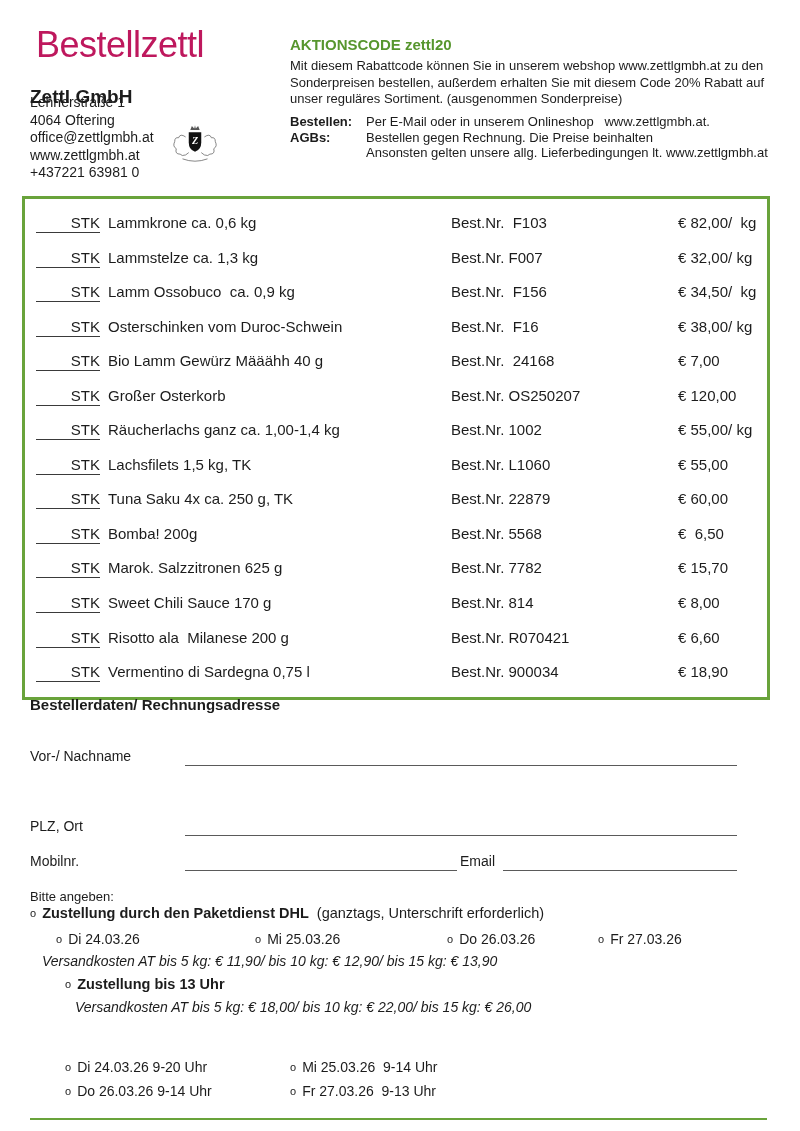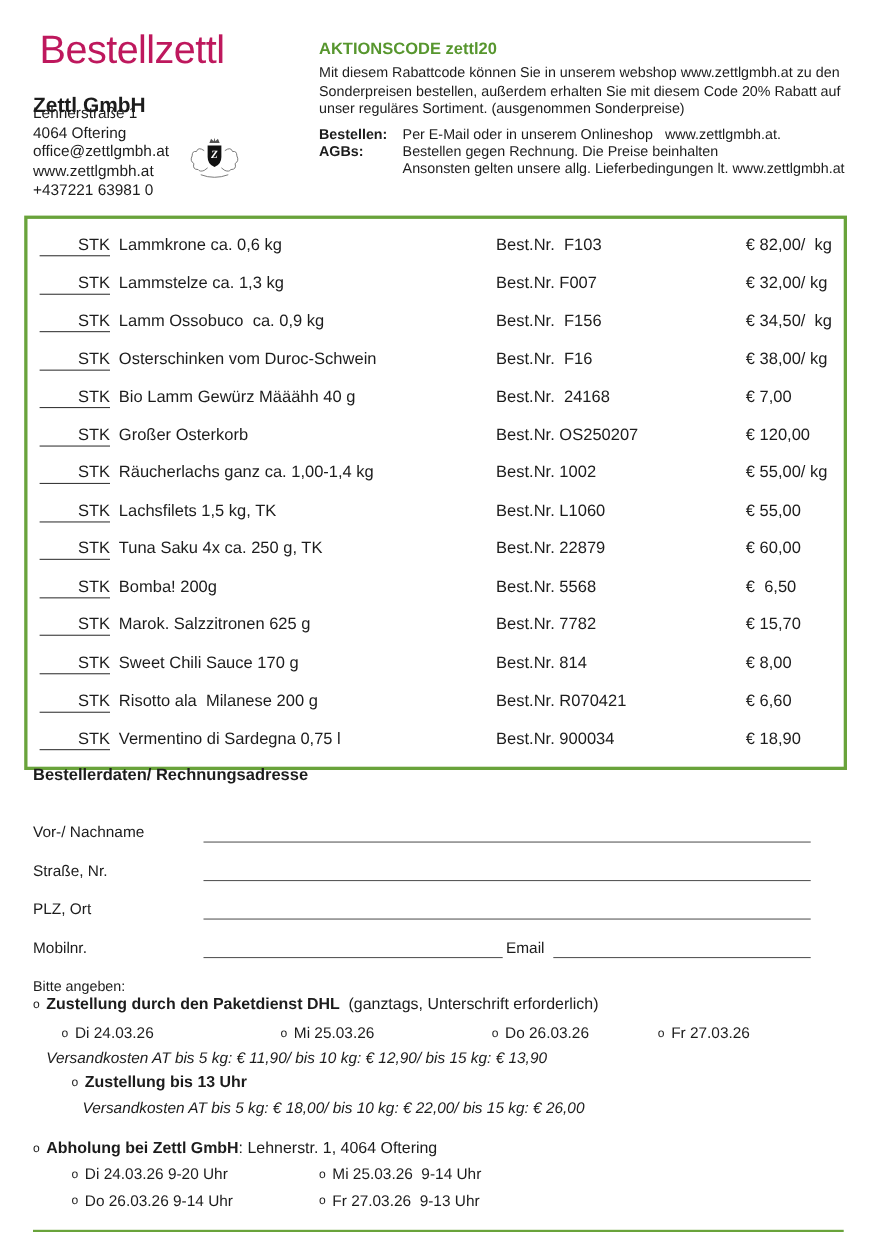--- a/index.html
+++ b/index.html
@@ -181,24 +181,20 @@
       <span class="price pre">€ 18,90</span>
     </div>
   </div>
 
   <div class="abs bhead">Bestellerdaten/ Rechnungsadresse</div>
 
   <div class="frow" style="top:740px">
     <span class="flabel">Vor-/ Nachname</span>
     <span class="fline fline-full"></span>
   </div>
-  <div class="frow" style="top:775px">
-    <span class="flabel">Straße, Nr.</span>
-    <span class="fline fline-full"></span>
-  </div>
   <div class="frow" style="top:810px">
     <span class="flabel">PLZ, Ort</span>
     <span class="fline fline-full"></span>
   </div>
   <div class="frow" style="top:845px">
     <span class="flabel">Mobilnr.</span>
     <span class="fline fline-mob"></span>
     <span class="femail">Email</span>
     <span class="fline fline-em"></span>
   </div>
@@ -217,23 +213,20 @@
   </div>
 
   <div class="abs it pre" style="left:42px;top:953px">Versandkosten AT bis 5 kg: € 11,90/ bis 10 kg: € 12,90/ bis 15 kg: € 13,90</div>
 
   <div class="abs opt" style="left:65px;top:976px">
     <span class="bullet">o</span><span class="b">Zustellung bis 13 Uhr</span>
   </div>
 
   <div class="abs it pre" style="left:75px;top:999px">Versandkosten AT bis 5 kg: € 18,00/ bis 10 kg: € 22,00/ bis 15 kg: € 26,00</div>
 
-  <div class="abs opt" style="left:30px;top:1036px">
-    <span class="bullet">o</span><span class="b">Abholung bei Zettl GmbH</span><span>: Lehnerstr. 1, 4064 Oftering</span>
-  </div>
 
   <div class="abs" style="left:0;top:1059px;width:800px;height:20px">
     <span class="dt" style="left:65px"><span class="bullet">o</span><span class="pre">Di 24.03.26 9-20 Uhr</span></span>
     <span class="dt" style="left:290px"><span class="bullet">o</span><span class="pre">Mi 25.03.26  9-14 Uhr</span></span>
   </div>
   <div class="abs" style="left:0;top:1083px;width:736px;height:20px">
     <span class="dt" style="left:65px"><span class="bullet">o</span><span class="pre">Do 26.03.26 9-14 Uhr</span></span>
     <span class="dt" style="left:290px"><span class="bullet">o</span><span class="pre">Fr 27.03.26  9-13 Uhr</span></span>
   </div>
 

